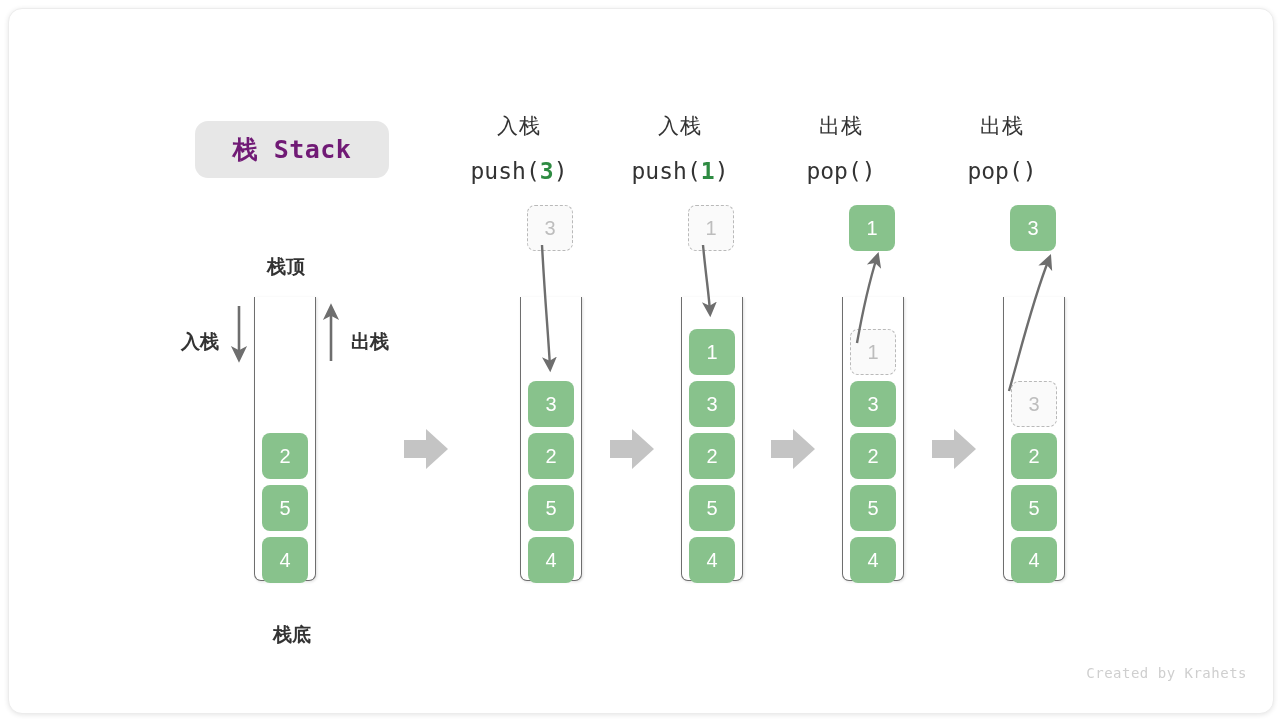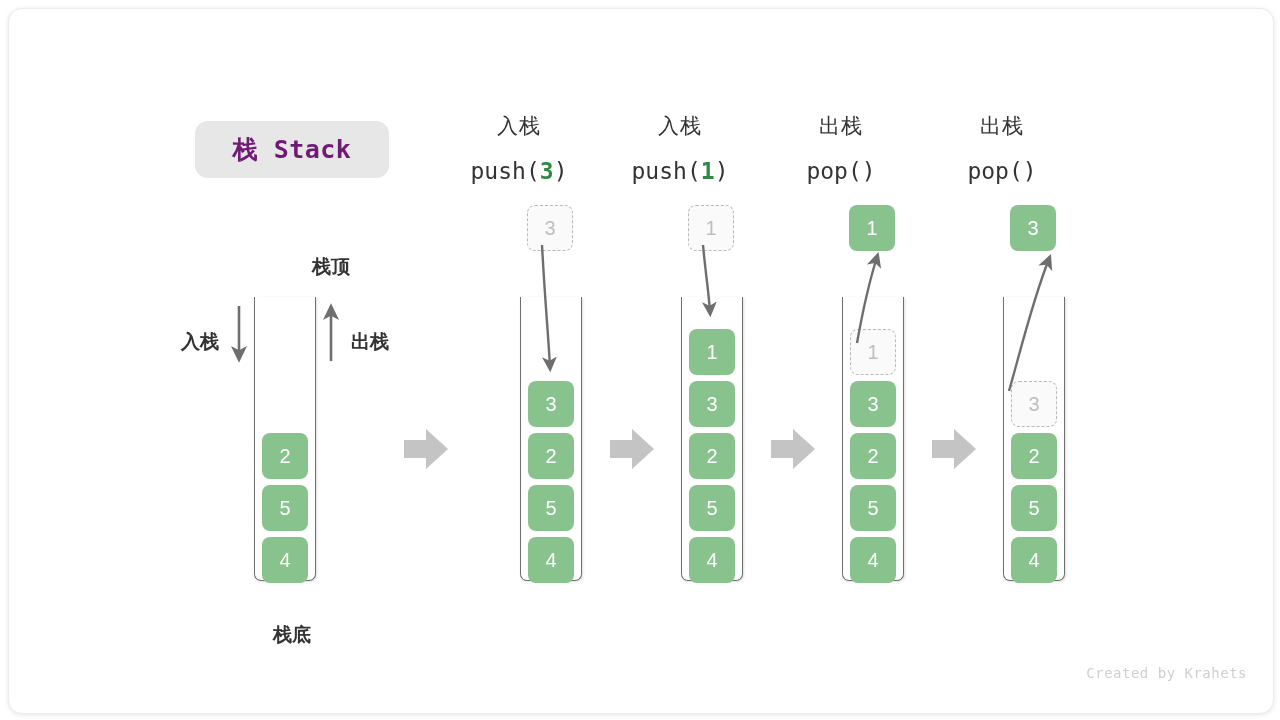--- a/index.html
+++ b/index.html
@@ -163,21 +163,21 @@
     letter-spacing: 0.5px;
   }
 </style>
 </head>
 <body>
 
 <div id="card">
 
   <div id="title-chip">栈 Stack</div>
 
-  <div class="cn-label" style="left:258px; top:245px;margin-left:45px;">栈顶</div>
+  <div class="cn-label" style="left:258px; top:245px;">栈顶</div>
   <div class="cn-label" style="left:264px; top:613px;">栈底</div>
   <div class="cn-label" style="left:172px; top:320px;">入栈</div>
   <div class="cn-label" style="left:342px; top:320px;">出栈</div>
 
   <div class="stack-wrap" style="left:245px; top:288px;">
     <div class="u-box" style="height:284px;"></div>
     <div class="cell filled" style="left:8px; top:136px;">2</div>
     <div class="cell filled" style="left:8px; top:188px;">5</div>
     <div class="cell filled" style="left:8px; top:240px;">4</div>
   </div>

